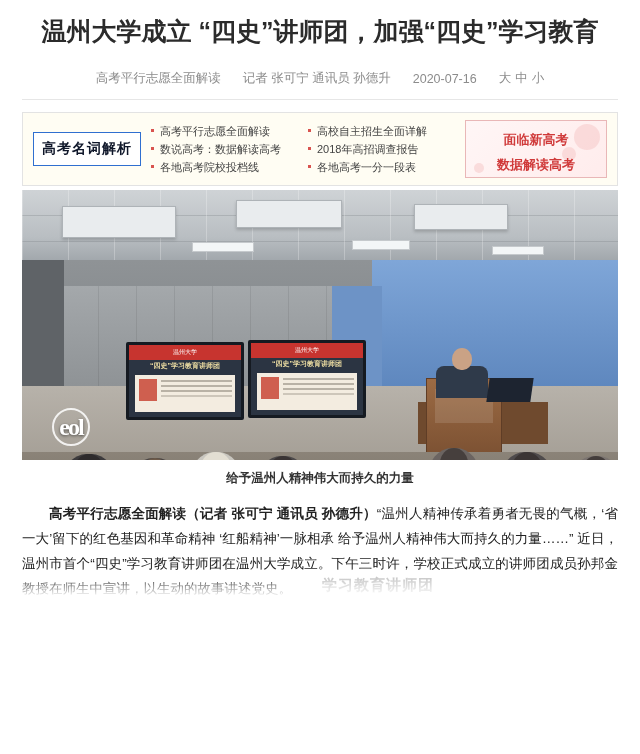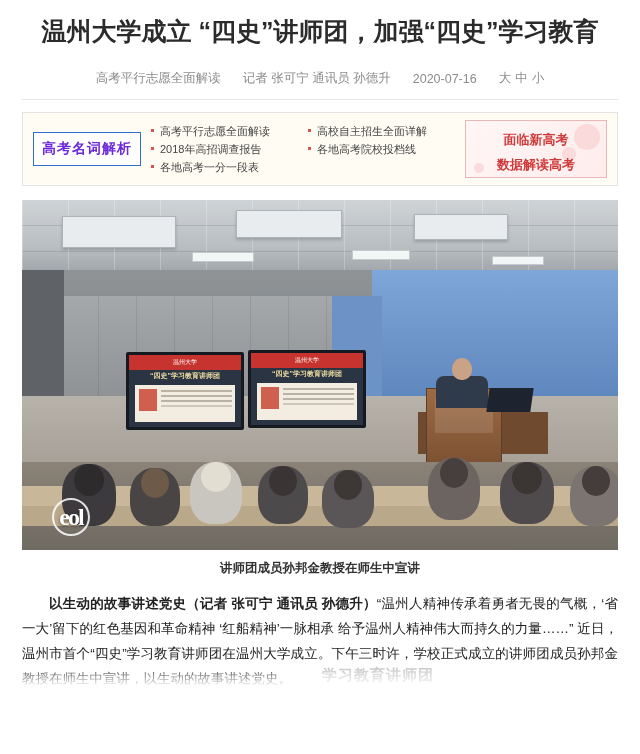--- a/index.html
+++ b/index.html
@@ -65,21 +65,21 @@
     display: flex;
     align-items: center;
     padding: 0 10px;
     box-sizing: border-box;
     position: relative;
     overflow: hidden;
   }
   .promo-badge {
     flex: 0 0 auto;
     border: 1px solid #2f6fd0;
-    color: #6d28d9;
+    color: #0f172a;
     font-size: 14px;
     font-weight: bold;
     padding: 7px 8px;
     background: #ffffff;
     letter-spacing: 1px;
     white-space: nowrap;
   }
   .promo-links {
     flex: 1 1 auto;
     display: grid;
@@ -124,23 +124,23 @@
     background: #f6c9c9;
     opacity: .55;
   }
   .promo-right .d1 { width: 26px; height: 26px; right: 6px; top: 3px; }
   .promo-right .d2 { width: 14px; height: 14px; right: 30px; top: 26px; }
   .promo-right .d3 { width: 10px; height: 10px; left: 8px; bottom: 4px; }
   .promo-right span { position: relative; z-index: 2; margin-top: 6px; }
 
   
   .photo-wrap {
-    margin-top: 14px;
+    margin-top: 4px;
     width: 100%;
-    height: 350px;
+    height: 270px;
     position: relative;
     overflow: hidden;
     background: #6b6f73;
   }
   .ph-ceiling {
     position: absolute; left: 0; top: 0; width: 100%; height: 78px;
     background: linear-gradient(180deg,#cfd3d6 0%, #b9bec2 60%, #9aa0a5 100%);
   }
   .ph-ceil-grid {
     position: absolute; left: 0; top: 0; width: 100%; height: 78px;
@@ -341,20 +341,21 @@
     </span>
   </div>
 
   <div class="divider"></div>
 
   <div class="promo">
     <div class="promo-badge">高考名词解析</div>
     <div class="promo-links">
       <div class="lnk">高考平行志愿全面解读</div>
       <div class="lnk">高校自主招生全面详解</div>
+      <div class="lnk">数说高考：数据解读高考</div>
       <div class="lnk">2018年高招调查报告</div>
       <div class="lnk">各地高考院校投档线</div>
       <div class="lnk">各地高考一分一段表</div>
     </div>
     <div class="promo-right">
       <div class="dot d1"></div>
       <div class="dot d2"></div>
       <div class="dot d3"></div>
       <span>面临新高考</span>
       <span>数据解读高考</span>
@@ -427,21 +428,21 @@
     </div>
     <div class="aud" style="left:548px;top:266px;width:52px;height:60px;background:#7b7470;">
       <div class="head" style="width:28px;height:30px;background:#443d3b;"></div>
     </div>
 
     <div class="ph-logo">
       <div class="mark">eol</div>
     </div>
   </div>
 
-  <div class="caption">讲师团成员孙邦金教授在师生中宣讲</div>
+  <div class="caption">给予温州人精神伟大而持久的力量</div>
 
   <div class="body-text">
-    <p class="para"><span class="lead">以生动的故事讲述党史（记者 张可宁 通讯员 孙德升）</span><span>“温州人精神传承着勇者无畏的气概，‘省一大’留下的红色基因和革命精神 ‘红船精神’一脉相承 给予温州人精神伟大而持久的力量……” 近日，温州市首个“四史”学习教育讲师团在温州大学成立。下午三时许，学校正式成立的讲师团成员孙邦金教授在师生中宣讲，以生动的故事讲述党史。</span></p>
+    <p class="para"><span class="lead">高考平行志愿全面解读（记者 张可宁 通讯员 孙德升）</span><span>“温州人精神传承着勇者无畏的气概，‘省一大’留下的红色基因和革命精神 ‘红船精神’一脉相承 给予温州人精神伟大而持久的力量……” 近日，温州市首个“四史”学习教育讲师团在温州大学成立。下午三时许，学校正式成立的讲师团成员孙邦金教授在师生中宣讲，以生动的故事讲述党史。</span></p>
     <div class="watermark">学习教育讲师团</div>
     <div class="fade-bottom"></div>
   </div>
 
 </div>
 
 </body></html>

